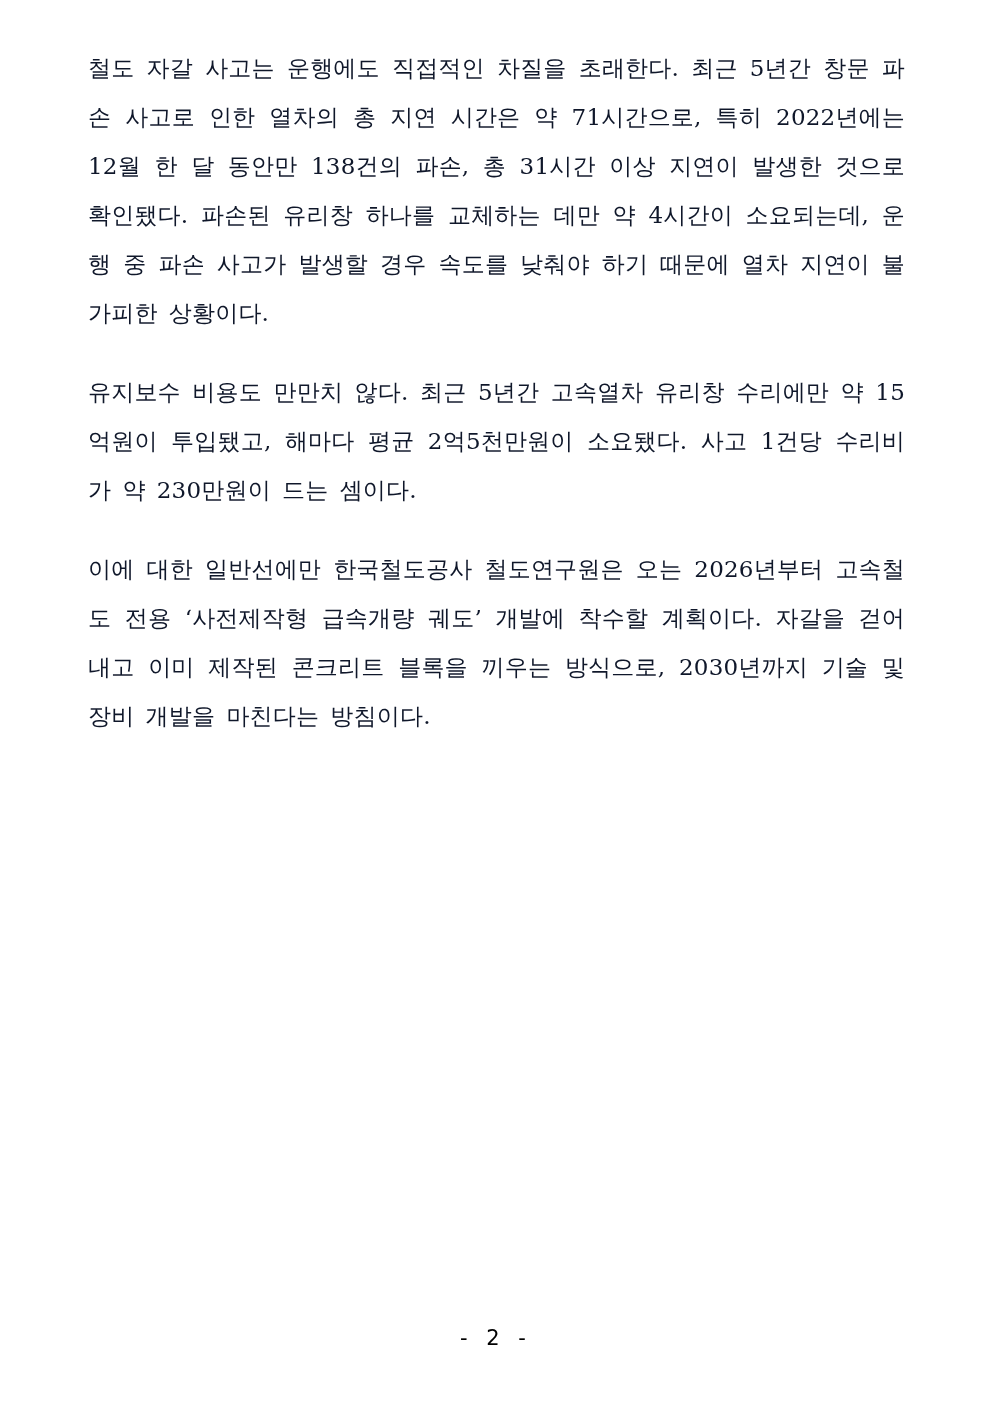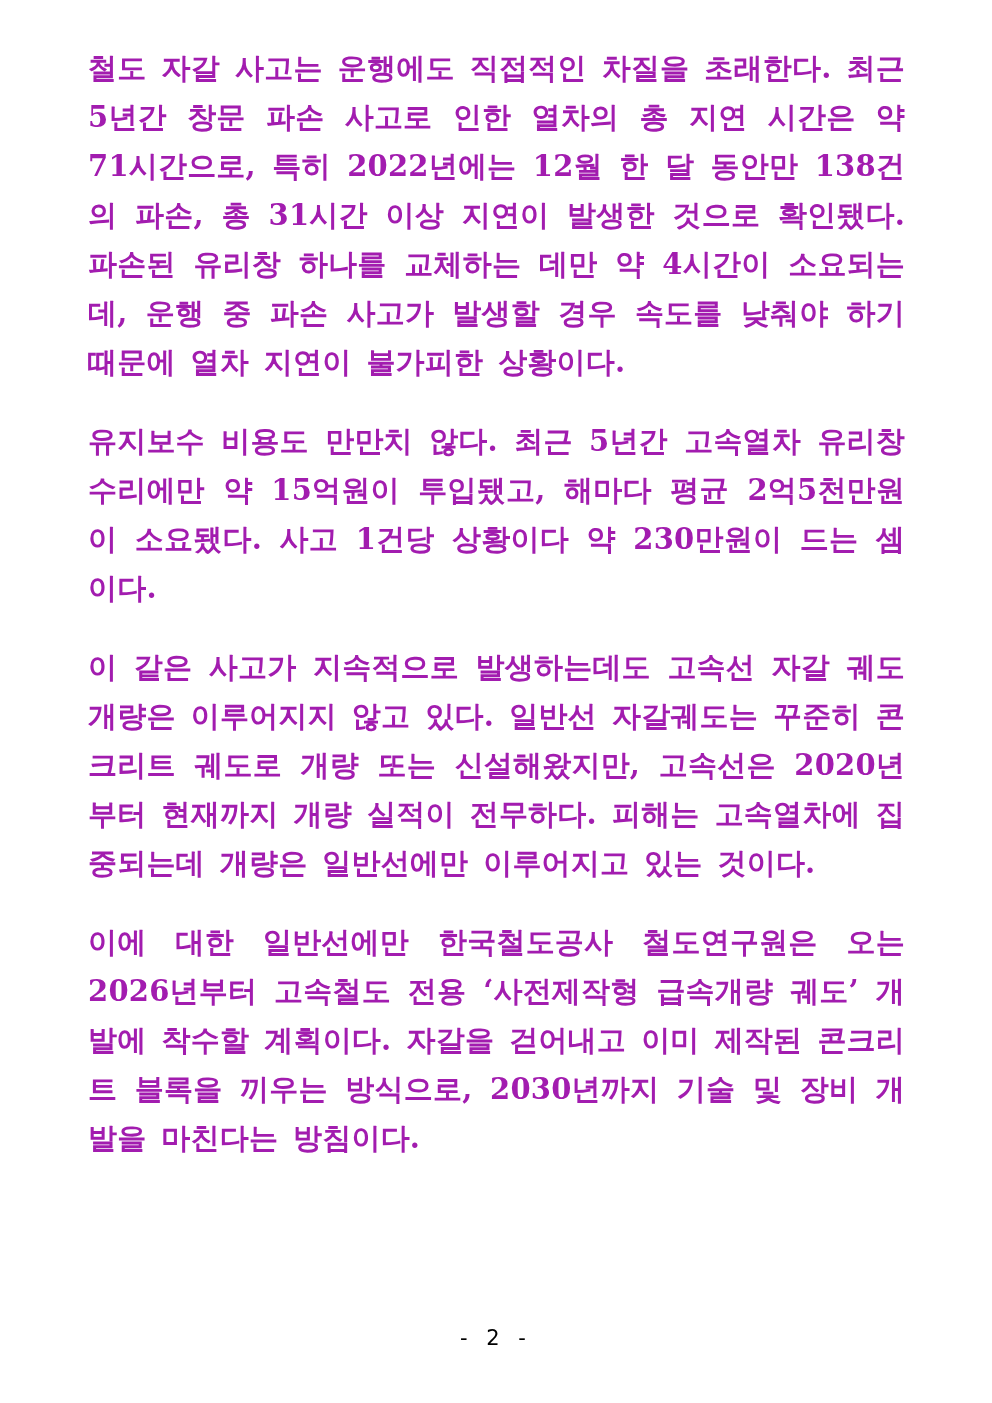--- a/index.html
+++ b/index.html
@@ -13,27 +13,26 @@
     height: 1403px;
     background: #ffffff;
     box-sizing: border-box;
     padding: 44px 87px 0 88px;
     overflow: hidden;
     font-family: "DejaVu Serif", "Liberation Serif", serif;
     color: #000000;
   }
   .para {
     margin: 0 0 30px 0;
-    font-size: 29px;
+    font-size: 23px;
     line-height: 49px;
     text-align: justify;
     word-spacing: 0.16em;
     letter-spacing: 0.2px;
-    color: #a21caf;
-    font-weight: bold;
+    color: #0f172a;
   }
   .para:last-of-type {
     margin-bottom: 0;
   }
   .footer {
     position: absolute;
     left: 0;
     right: 0;
     top: 1326px;
     text-align: center;
@@ -43,19 +42,18 @@
     font-size: 21px;
     letter-spacing: 6px;
     color: #000000;
   }
 </style>
 </head>
 <body>
 
 <div class="page">
   <p class="para">철도 자갈 사고는 운행에도 직접적인 차질을 초래한다. 최근 5년간 창문 파손 사고로 인한 열차의 총 지연 시간은 약 71시간으로, 특히 2022년에는 12월 한 달 동안만 138건의 파손, 총 31시간 이상 지연이 발생한 것으로 확인됐다. 파손된 유리창 하나를 교체하는 데만 약 4시간이 소요되는데, 운행 중 파손 사고가 발생할 경우 속도를 낮춰야 하기 때문에 열차 지연이 불가피한 상황이다.</p>
-  <p class="para">유지보수 비용도 만만치 않다. 최근 5년간 고속열차 유리창 수리에만 약 15억원이 투입됐고, 해마다 평균 2억5천만원이 소요됐다. 사고 1건당 상황이다 약 230만원이 드는 셈이다.</p>
-  <p class="para">이 같은 사고가 지속적으로 발생하는데도 고속선 자갈 궤도 개량은 이루어지지 않고 있다. 일반선 자갈궤도는 꾸준히 콘크리트 궤도로 개량 또는 신설해왔지만, 고속선은 2020년부터 현재까지 개량 실적이 전무하다. 피해는 고속열차에 집중되는데 개량은 일반선에만 이루어지고 있는 것이다.</p>
+  <p class="para">유지보수 비용도 만만치 않다. 최근 5년간 고속열차 유리창 수리에만 약 15억원이 투입됐고, 해마다 평균 2억5천만원이 소요됐다. 사고 1건당 수리비가 약 230만원이 드는 셈이다.</p>
   <p class="para">이에 대한 일반선에만 한국철도공사 철도연구원은 오는 2026년부터 고속철도 전용 ‘사전제작형 급속개량 궤도’ 개발에 착수할 계획이다. 자갈을 걷어내고 이미 제작된 콘크리트 블록을 끼우는 방식으로, 2030년까지 기술 및 장비 개발을 마친다는 방침이다.</p>
   <div class="footer">
     <span class="page-number">- 2 -</span>
   </div>
 </div>
 
 </body></html>

